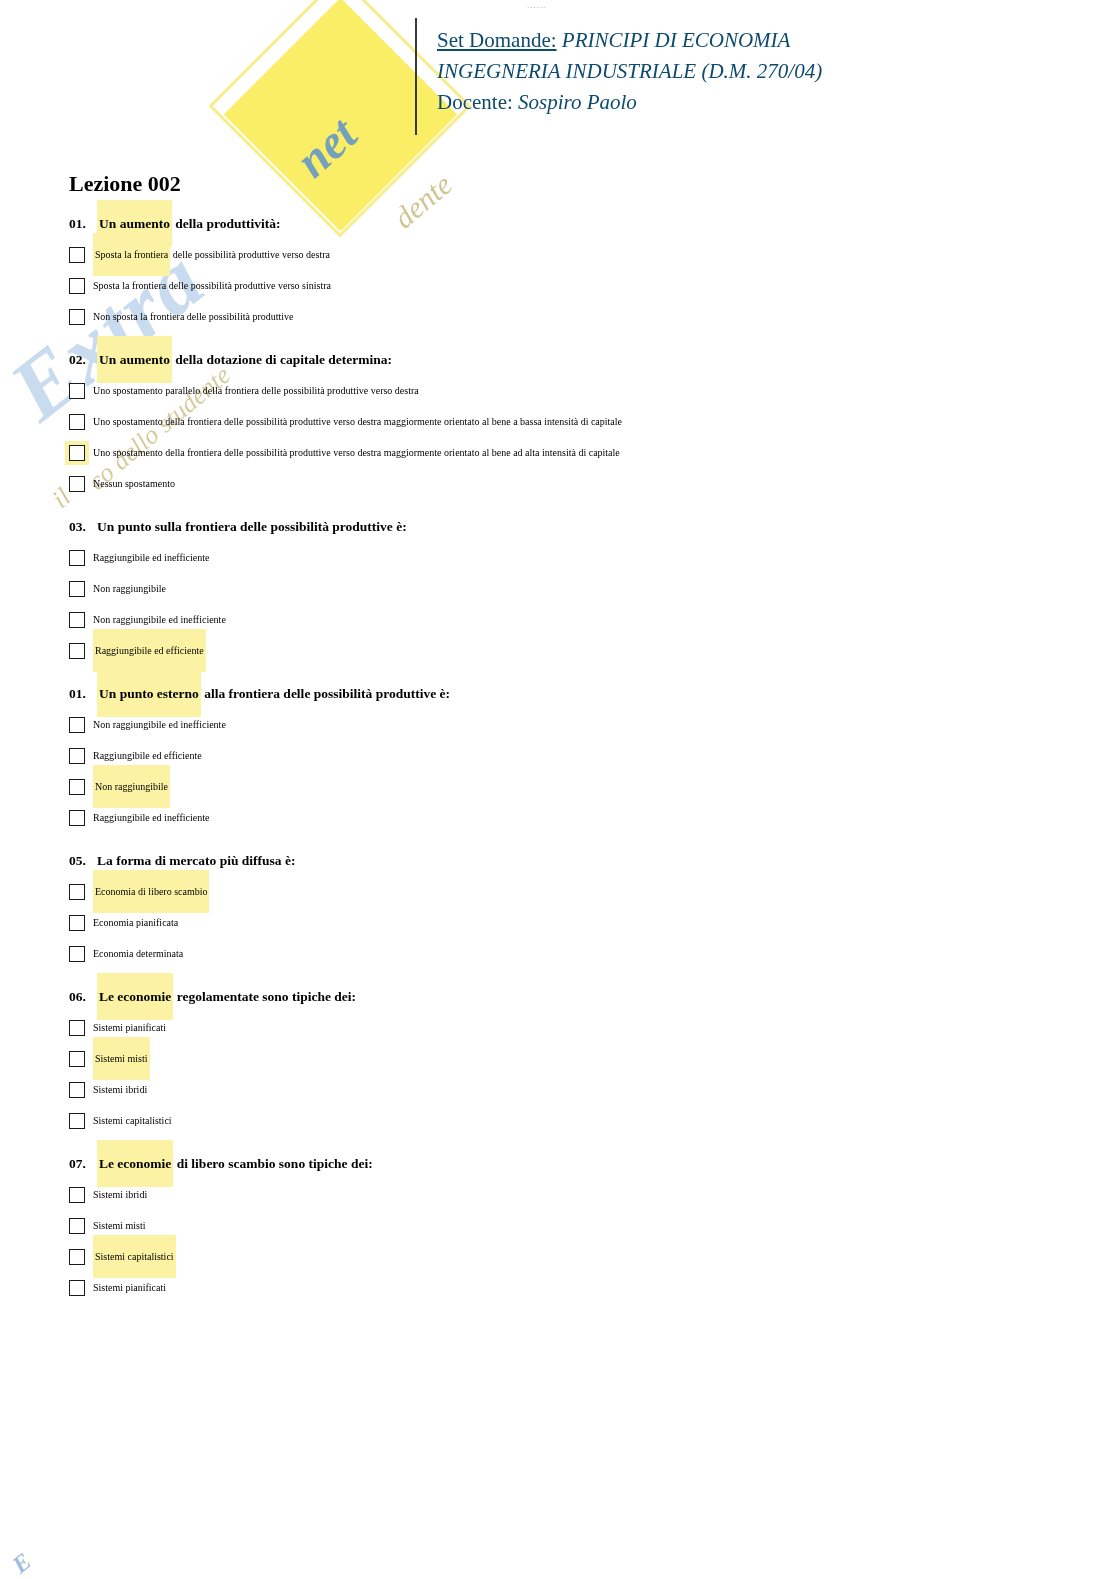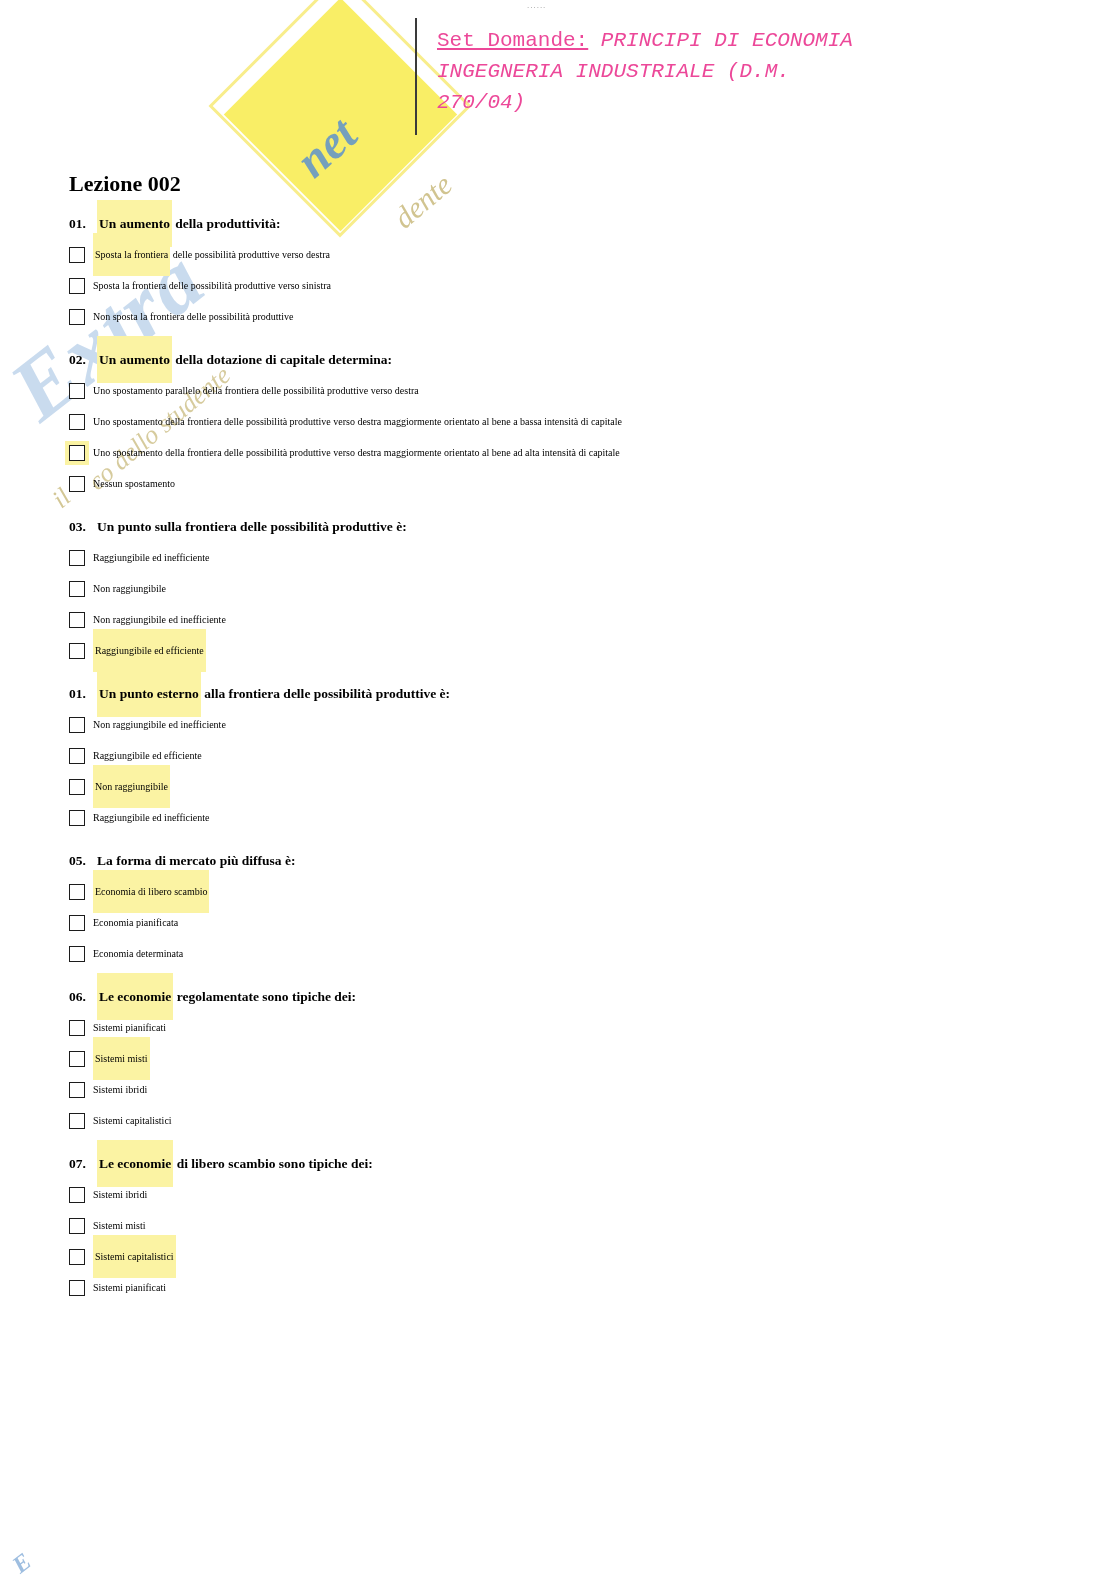--- a/index.html
+++ b/index.html
@@ -8,21 +8,21 @@
     overflow:hidden; color:#000; font-family:"Liberation Serif", serif;
   }
 
   
   .top-dots { position:absolute; left:527px; top:1px; z-index:3;
     font-family:"Liberation Sans", sans-serif; font-size:8px; color:#8a8a8a; letter-spacing:1px; }
 
   
   .header-rule { position:absolute; left:415px; top:18px; width:1.5px; height:117px; background:#3a3a3a; z-index:2; }
   .header-block { position:absolute; left:437px; top:25px; width:440px; z-index:2;
-    font-family:Liberation Mono, monospace; font-size:21px; line-height:31px; color:#ec4899; }
+    font-family:Liberation Serif, serif; font-size:21px; line-height:31px; color:#0c4a6e; }
   .u { text-decoration:underline; }
   .it { font-style:italic; }
 
   
   .content { position:absolute; left:69px; top:171px; width:1000px; z-index:2; }
   .lesson-title { font-size:22px; font-weight:bold; margin:0 0 17px 0; }
   .question { margin-bottom:18px; }
   .q-heading { font-size:13.5px; font-weight:bold; line-height:19px; margin-bottom:6px; }
   .q-num { display:inline-block; min-width:28px; }
   .option { display:flex; align-items:center; height:31px; font-size:10px; }
@@ -71,20 +71,24 @@
   </div>
 
   <div class="header-rule"></div>
 
   <div class="header-block">
     <div class="h-line">
       <span class="u">Set Domande:</span>
       <span class="it">PRINCIPI DI ECONOMIA</span>
     </div>
     <div class="h-line it">INGEGNERIA INDUSTRIALE (D.M. 270/04)</div>
+    <div class="h-line">
+      <span>Docente:</span>
+      <span class="it">Sospiro Paolo</span>
+    </div>
   </div>
 
   <div class="content">
     <h1 class="lesson-title">Lezione 002</h1>
     <div id="questions">
         <div class="question">
           <div class="q-heading"><span class="q-num">01.</span><span class="hl">Un aumento</span><span> della produttività:</span></div>
           <div class="option">
             <span class="cb-wrap">
               <span class="checkbox"></span>

